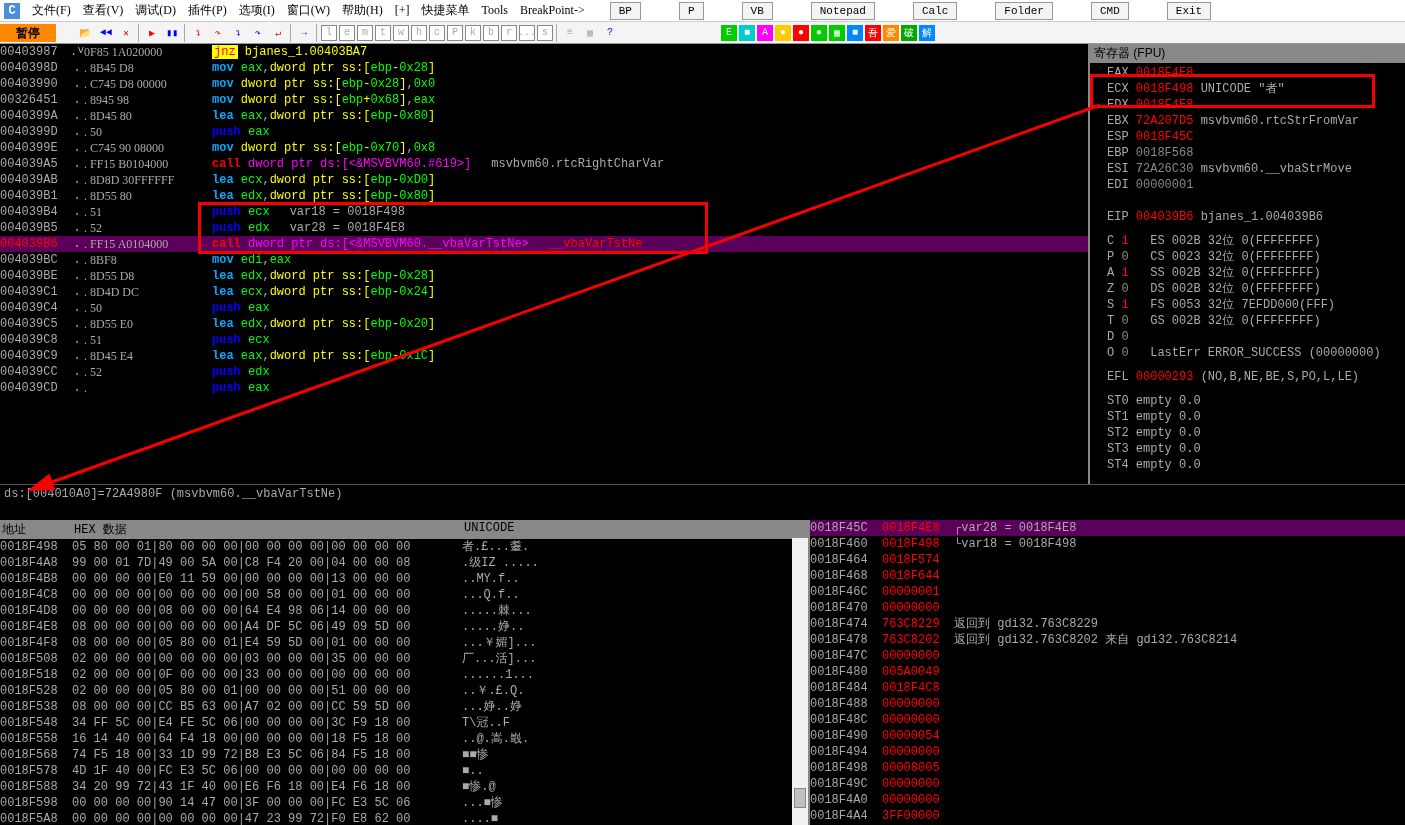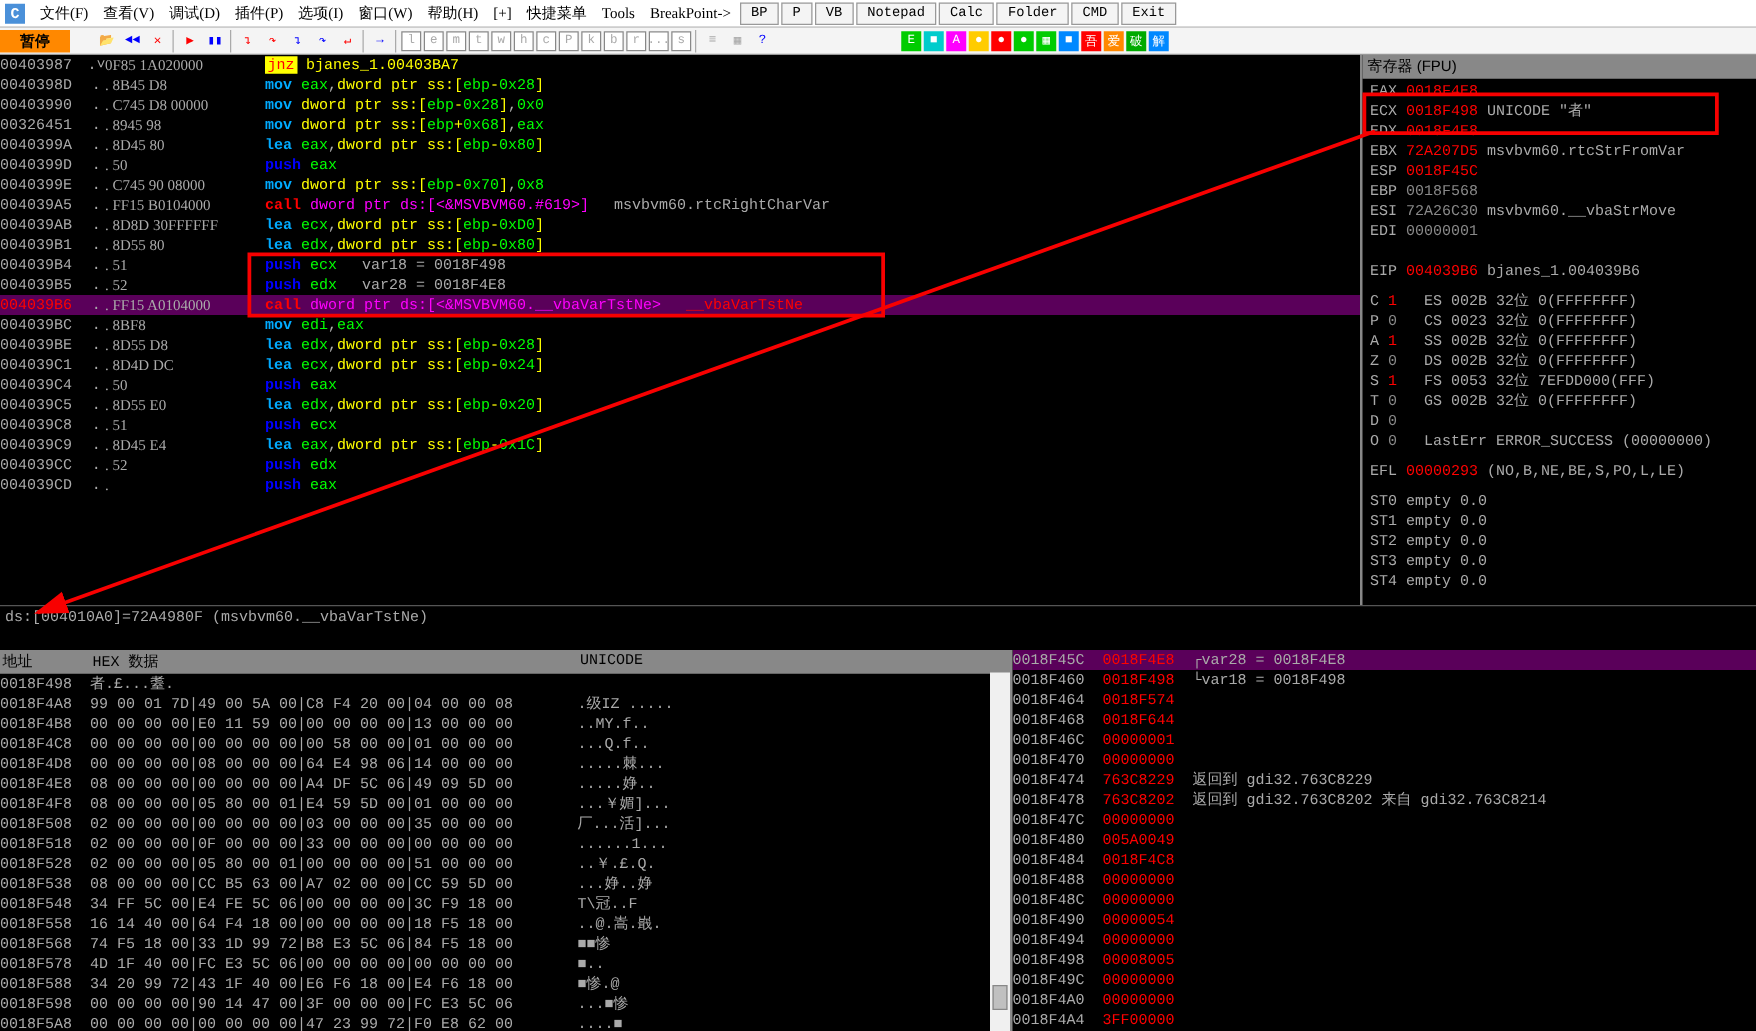--- a/index.html
+++ b/index.html
@@ -1,20 +1,20 @@
 <!DOCTYPE html>
 <html><head>
 <meta charset="utf-8">
 <style>
 * { margin: 0; padding: 0; box-sizing: border-box; font-family: 'Consolas', 'Courier New', monospace; font-size: 12px; }
 body { background: #000; color: #aaa; width: 1405px; height: 825px; overflow: hidden; position: relative; }
 .menubar { height: 22px; background: #fff; color: #000; display: flex; align-items: center; padding: 0 4px; border-bottom: 1px solid #ccc; }
 .menubar .icon-app { width: 16px; height: 16px; background: #4a90d9; color: #fff; display: inline-flex; align-items: center; justify-content: center; margin-right: 6px; font-weight: bold; }
 .menubar .m { margin: 0 6px; cursor: default; font-family: Liberation Serif, serif; font-size: 12px; }
-.menubar .bpbtn { border: 1px solid #999; padding: 0 8px; margin: 0 1px; background: #f4f4f4; font-size: 11px; height: 18px; line-height: 16px; }
+.menubar .bpbtn { border: 1px solid #999; padding: 0 8px; margin: 0 19px; background: #f4f4f4; font-size: 11px; height: 18px; line-height: 16px; }
 .toolbar { height: 22px; background: #f4f4f4; display: flex; align-items: center; border-bottom: 1px solid #999; }
 .toolbar .pill { background: #f80; color: #000; padding: 0 16px; height: 18px; line-height: 18px; font-weight: bold; font-family: 'Microsoft YaHei', sans-serif; }
 .toolbar .tbtn { width: 18px; height: 18px; margin: 0 1px; display: inline-flex; align-items: center; justify-content: center; font-size: 10px; }
 .toolbar .sep { width: 2px; height: 18px; border-left: 1px solid #aaa; margin: 0 2px; }
 .toolbar .letter { width: 16px; height: 16px; border: 1px solid #888; display: inline-flex; align-items: center; justify-content: center; background: #fff; font-size: 10px; margin: 0 1px; }
 .toolbar .colorbox { width: 16px; height: 16px; display: inline-flex; align-items: center; justify-content: center; font-size: 10px; margin: 0 1px; color: #fff; }
 .main { display: flex; height: 440px; }
 .disasm { width: 1088px; background: #000; overflow: hidden; position: relative; }
 .disasm .row { display: flex; height: 16px; line-height: 16px; white-space: pre; }
 .addr { color: #aaa; width: 70px; }
@@ -31,21 +31,21 @@
 .op-reg { color: #0f0; }
 .op-mem { color: #ff0; }
 .op-num { color: #0f0; }
 .target { color: #f0f; }
 .comment { color: #aaa; margin-left: 20px; }
 .row.hl { background: #5a005a; }
 .disasm .redbox { position: absolute; border: 3px solid #f80000; pointer-events: none; }
 .dsline { background: #000; color: #aaa; padding: 2px 4px; height: 18px; line-height: 14px; border-top: 1px solid #555; }
 .regs { flex: 1; background: #000; padding: 2px 6px; position: relative; border-left: 2px solid #888; }
 .regs .title { background: #888; color: #000; padding: 1px 4px; margin: -2px -6px 2px -6px; font-family:'Microsoft YaHei',sans-serif; }
-.regs .r { height: 16px; line-height: 16px; white-space: pre; }
+.regs .r { height: 16px; line-height: 16px; white-space: pre; margin-left: 11px; }
 .regs .rn { color: #aaa; }
 .regs .rv { color: #888; }
 .regs .rv.red { color: #f00; }
 .regs .cm { color: #aaa; }
 .regs .redbox2 { position: absolute; border: 3px solid #f80000; pointer-events: none; }
 .bottom { display: flex; height: 345px; }
 .hexpane { width: 810px; background: #000; position: relative; border-right: 2px solid #888; }
 .hexhdr { background: #888; color: #000; padding: 1px 2px; display: flex; font-family:'Microsoft YaHei',sans-serif; }
 .hexhdr .h1 { width: 72px; }
 .hexhdr .h2 { width: 390px; }
@@ -204,21 +204,21 @@
 <div style="height:18px;background:#000"></div>
 
 <div class="bottom">
   <div class="hexpane">
     <div class="hexhdr">
       <span class="h1">地址</span>
       <span class="h2">HEX 数据</span>
       <span>UNICODE</span>
     </div>
     <div id="hexbody">
-        <div class="hexrow"><span class="ha">0018F498</span><span class="hu">者.£...耋.</span></div>
+        <div class="hexrow"><span class="ha">0018F498</span><span class="hb">05 80 00 01|80 00 00 00|00 00 00 00|00 00 00 00 </span><span class="hu">者.£...耋.</span></div>
         <div class="hexrow"><span class="ha">0018F4A8</span><span class="hb">99 00 01 7D|49 00 5A 00|C8 F4 20 00|04 00 00 08 </span><span class="hu">.级IZ .....</span></div>
         <div class="hexrow"><span class="ha">0018F4B8</span><span class="hb">00 00 00 00|E0 11 59 00|00 00 00 00|13 00 00 00 </span><span class="hu">..MY.f..</span></div>
         <div class="hexrow"><span class="ha">0018F4C8</span><span class="hb">00 00 00 00|00 00 00 00|00 58 00 00|01 00 00 00 </span><span class="hu">...Q.f..</span></div>
         <div class="hexrow"><span class="ha">0018F4D8</span><span class="hb">00 00 00 00|08 00 00 00|64 E4 98 06|14 00 00 00 </span><span class="hu">.....棘...</span></div>
         <div class="hexrow"><span class="ha">0018F4E8</span><span class="hb">08 00 00 00|00 00 00 00|A4 DF 5C 06|49 09 5D 00 </span><span class="hu">.....婙..</span></div>
         <div class="hexrow"><span class="ha">0018F4F8</span><span class="hb">08 00 00 00|05 80 00 01|E4 59 5D 00|01 00 00 00 </span><span class="hu">...￥媚]...</span></div>
         <div class="hexrow"><span class="ha">0018F508</span><span class="hb">02 00 00 00|00 00 00 00|03 00 00 00|35 00 00 00 </span><span class="hu">厂...活]...</span></div>
         <div class="hexrow"><span class="ha">0018F518</span><span class="hb">02 00 00 00|0F 00 00 00|33 00 00 00|00 00 00 00 </span><span class="hu">......1...</span></div>
         <div class="hexrow"><span class="ha">0018F528</span><span class="hb">02 00 00 00|05 80 00 01|00 00 00 00|51 00 00 00 </span><span class="hu">..￥.£.Q.</span></div>
         <div class="hexrow"><span class="ha">0018F538</span><span class="hb">08 00 00 00|CC B5 63 00|A7 02 00 00|CC 59 5D 00 </span><span class="hu">...婙..婙</span></div>

